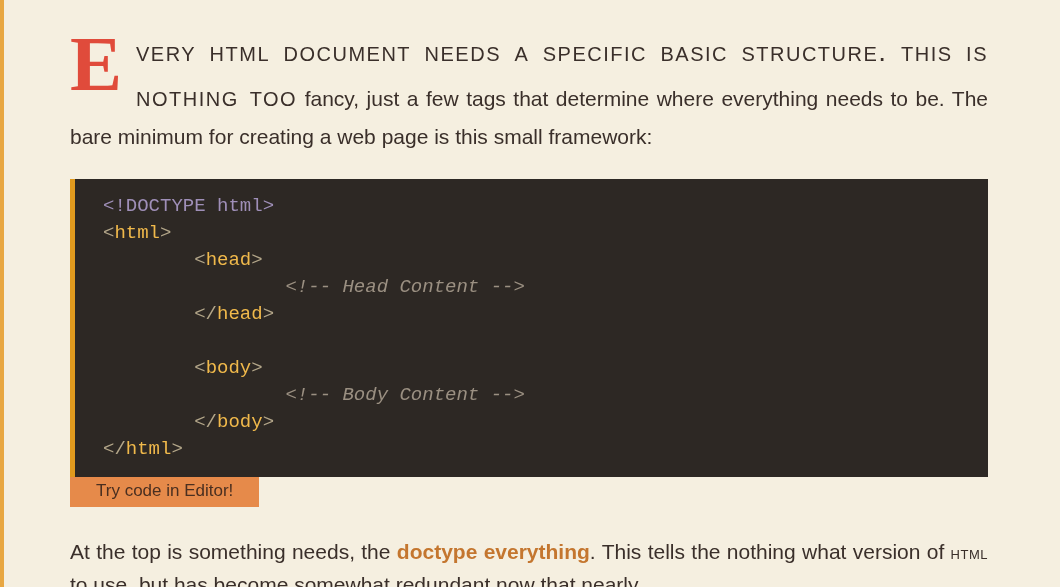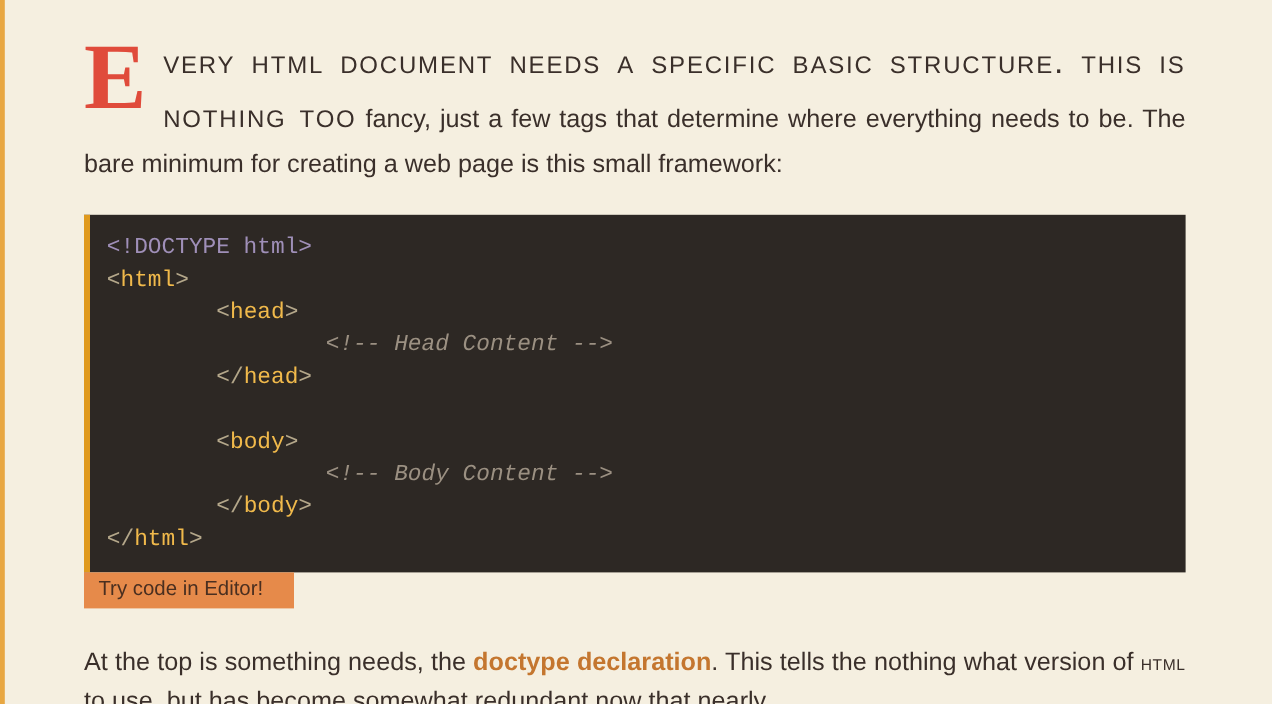--- a/index.html
+++ b/index.html
@@ -43,37 +43,37 @@
   }
   .smallcaps-inline {
     font-variant: small-caps;
     font-size: 18px;
     letter-spacing: 0.5px;
   }
   .code-block {
     margin-top: 26px;
     background: #2d2824;
     border-left: 5px solid #e09a1e;
-    padding: 14px 18px 14px 14px;
+    padding: 14px 18px 14px 28px;
     font-family: 'Consolas', 'Courier New', monospace;
     font-size: 19px;
     line-height: 1.42;
     white-space: pre;
     overflow: hidden;
   }
   .tok-cdata   { color: #9f8fb8; }
   .tok-punc    { color: #b4a78a; }
   .tok-tag     { color: #f0b94b; }
   .tok-comment { color: #9b9082; font-style: italic; }
   .try-button {
     display: inline-block;
     background: #e68a4a;
     color: #4a2f20;
     font-size: 17px;
-    padding: 4px 26px 6px 12px;
+    padding: 4px 26px 6px 26px;
     margin-left: 0;
     cursor: pointer;
     font-family: 'Segoe UI', Arial, sans-serif;
   }
   .para2 {
     margin-top: 28px;
     font-size: 21px;
     line-height: 1.6;
     text-align: justify;
     color: #3a2f2a;
@@ -104,16 +104,16 @@
         <span class="tok-punc">&lt;/</span><span class="tok-tag">head</span><span class="tok-punc">&gt;</span>
 
         <span class="tok-punc">&lt;</span><span class="tok-tag">body</span><span class="tok-punc">&gt;</span>
                 <span class="tok-comment">&lt;!-- Body Content --&gt;</span>
         <span class="tok-punc">&lt;/</span><span class="tok-tag">body</span><span class="tok-punc">&gt;</span>
 <span class="tok-punc">&lt;/</span><span class="tok-tag">html</span><span class="tok-punc">&gt;</span></div>
 
   <span class="try-button">Try code in Editor!</span>
 
   <p class="para2">
-    <span>At the top is something needs, the </span><a class="link">doctype declaration</a><span>. This tells the nothing what version of </span><span class="smallcaps-inline">html</span><span> to use, but has become somewhat redundant now that nearly</span>
+    <span>At the top is something needs, the </span><a class="link">doctype everything</a><span>. This tells the nothing what version of </span><span class="smallcaps-inline">html</span><span> to use, but has become somewhat redundant now that nearly</span>
   </p>
 
 </div>
 
 </body></html>

